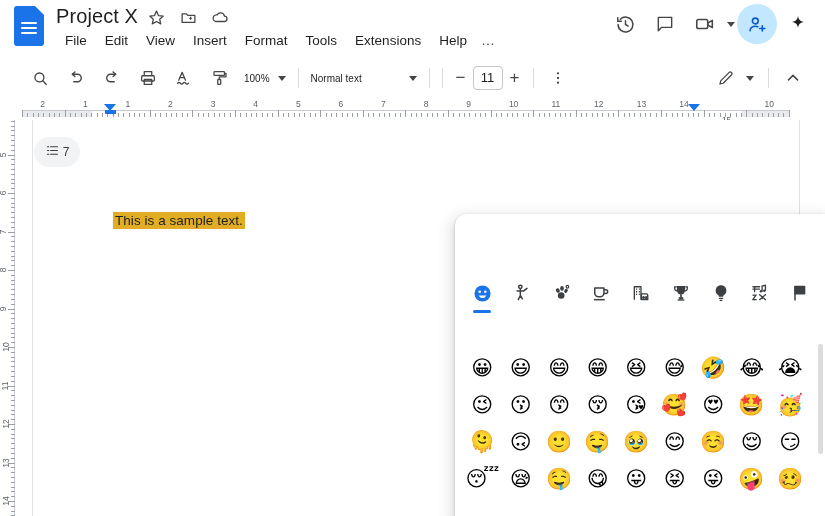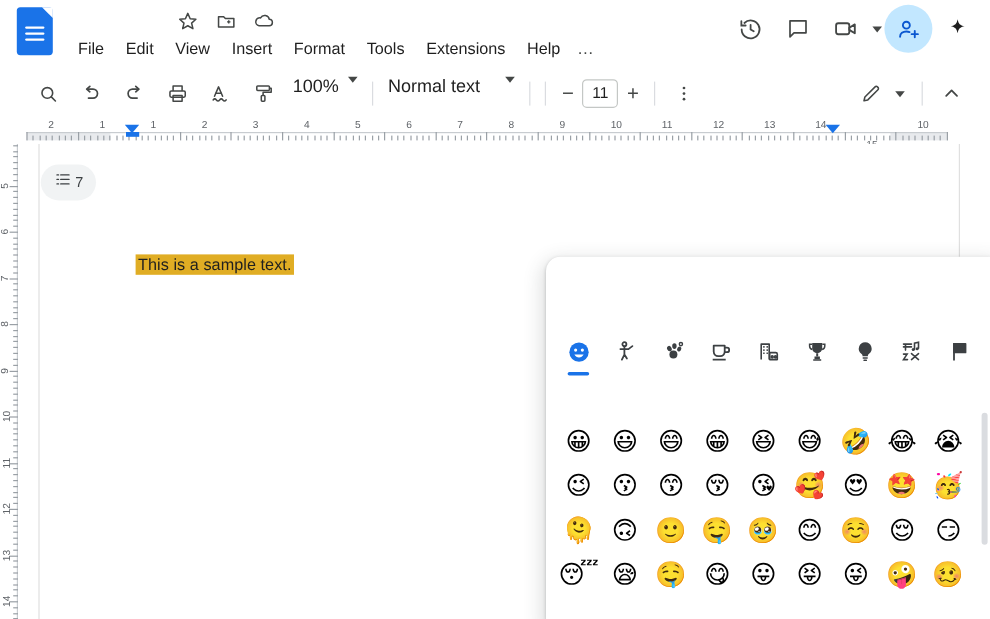--- a/index.html
+++ b/index.html
@@ -37,22 +37,22 @@
   .caret { width:0;height:0;border-left:4px solid transparent;border-right:4px solid transparent;
            border-top:5px solid #444746; margin-left:1px; }
   .gemini { color:#1f1f1f; }
 
   
   .toolbar { position:absolute; left:0; top:58px; width:825px; height:40px; background:#ffffff; }
   .tbar-inner { position:absolute; left:22px; top:0; height:40px; display:flex; align-items:center; gap:0px; }
   .tbtn { height:28px; min-width:28px; border-radius:4px; display:flex; align-items:center;
           justify-content:center; color:#444746; cursor:pointer; margin:0 4px; }
   .tsep { width:1px; height:20px; background:#dadce0; margin:0 6px; }
-  .zoomsel, .stylesel, .fontsel { display:flex; align-items:flex-start; height:28px; padding:0 6px;
-         border-radius:4px; cursor:pointer; color:#1f1f1f; font-size:15px; }
+  .zoomsel, .stylesel, .fontsel { display:flex; align-items:center; height:28px; padding:0 6px;
+         border-radius:4px; cursor:pointer; color:#1f1f1f; font-size:10px; }
   .dncaret { width:0;height:0;border-left:4px solid transparent;border-right:4px solid transparent;
              border-top:5px solid #444746; margin-left:8px; }
   .fontsize-box { width:30px; height:24px; border:1px solid #c4c7c5; border-radius:4px;
                   font-size:13px; text-align:center; line-height:22px; color:#1f1f1f; background:#fff; }
   .pm { width:24px;height:24px; display:flex;align-items:center;justify-content:center;
         color:#444746; font-size:17px; cursor:pointer; border-radius:4px; }
   .tb-far { position:absolute; right:14px; top:0; height:40px; display:flex; align-items:center; }
 
   
   .ruler-h { position:absolute; left:0; top:98px; width:825px; height:22px; background:#ffffff;
@@ -111,20 +111,21 @@
 
   <div class="titlebar">
 
     <div class="doc-icon">
       <div class="fold"></div>
       <div class="ln l1"></div>
       <div class="ln l2"></div>
       <div class="ln l3"></div>
     </div>
 
+    <div class="doc-title">Project X</div>
 
     <div class="title-icons">
       <div class="ticon">
         <svg width="17" height="17" viewBox="0 0 24 24" fill="none" stroke="currentColor" stroke-width="1.8" stroke-linejoin="round">
           <polygon points="12,3 14.8,9.3 21.5,10 16.5,14.5 18,21 12,17.6 6,21 7.5,14.5 2.5,10 9.2,9.3"></polygon>
         </svg>
       </div>
       <div class="ticon">
         <svg width="17" height="17" viewBox="0 0 24 24" fill="none" stroke="currentColor" stroke-width="1.8" stroke-linejoin="round">
           <path d="M3 7h6l2 2h10v10H3z"></path>

